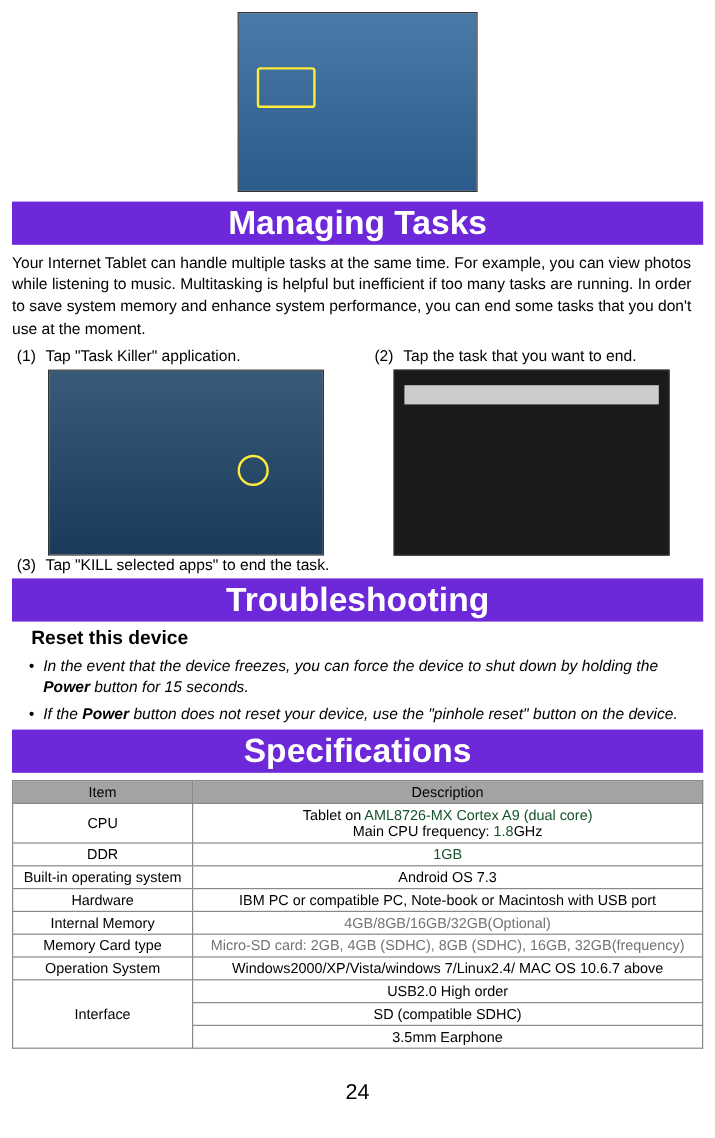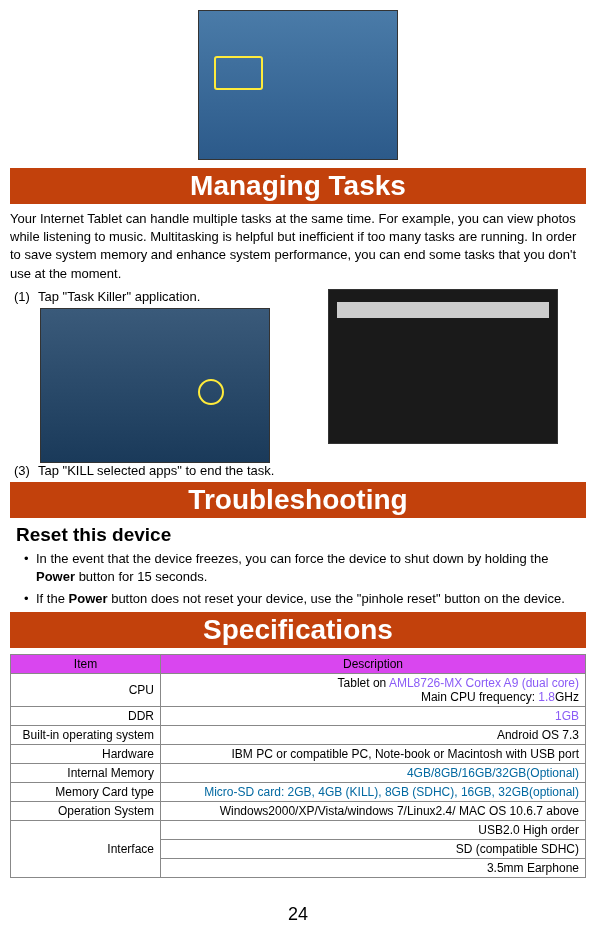--- a/index.html
+++ b/index.html
@@ -23,21 +23,21 @@
       content: "";
       position: absolute;
       left: 15px;
       top: 45px;
       width: 45px;
       height: 30px;
       border: 2px solid #ffeb3b;
       border-radius: 3px;
     }
     .section-header {
-      background: #c2410c;
+      background: #6d28d9;
       color: #fff;
       font-size: 28px;
       font-weight: bold;
       text-align: center;
       padding: 2px 0;
       margin: 4px 0 6px;
     }
     .intro {
       margin-bottom: 6px;
       line-height: 1.4;
@@ -87,50 +87,51 @@
       content: "";
       position: absolute;
       top: 12px;
       left: 8px;
       right: 8px;
       height: 16px;
       background: #ccc;
     }
     .subheading {
       font-weight: bold;
-      font-size: 19px;
-      margin: 6px 6px 4px;
+      font-size: 16px;
+      margin: 6px 16px 4px;
     }
     .bullet {
       padding-left: 26px;
       margin-bottom: 4px;
       line-height: 1.4;
       position: relative;
+      font-style: italic;
     }
     .bullet::before {
       content: "• ";
       position: absolute;
       left: 14px;
     }
     .bold { font-weight: bold; }
-    .red { color: #8b5cf6; }
-    .blue { color: #0369a1; }
+    .red { color: #14532d; }
+    .blue { color: #737373; }
     table {
       width: 100%;
       border-collapse: collapse;
       margin-top: 6px;
       font-size: 12px;
     }
     th, td {
       border: 1px solid #888;
       padding: 2px 6px;
-      text-align: right;
+      text-align: center;
     }
     th {
-      background: #d946ef;
+      background: #a3a3a3;
       font-weight: normal;
       text-align: center;
     }
     td.item-col { width: 150px; }
     .page-num {
       text-align: center;
       margin-top: 26px;
       font-size: 18px;
     }
   </style>
@@ -144,20 +145,23 @@
 <p class="intro">Your Internet Tablet can handle multiple tasks at the same time. For example, you can view photos while listening to music. Multitasking is helpful but inefficient if too many tasks are running. In order to save system memory and enhance system performance, you can end some tasks that you don't use at the moment.</p>
 
 <div class="steps-row">
   <div class="step-col">
     <div class="step-text">
       <span class="step-num">(1)</span><span>Tap "Task Killer" application.</span>
     </div>
     <div class="sshot-taskkiller"></div>
   </div>
   <div class="step-col">
+    <div class="step-text">
+      <span class="step-num">(2)</span><span>Tap the task that you want to end.</span>
+    </div>
     <div class="sshot-killapps"></div>
   </div>
 </div>
 
 <div class="step-text">
   <span class="step-num">(3)</span><span>Tap "KILL selected apps" to end the task.</span>
 </div>
 
 <div class="section-header">Troubleshooting</div>
 
@@ -196,21 +200,21 @@
   <tr>
     <td class="item-col">Hardware</td>
     <td>IBM PC or compatible PC, Note-book or Macintosh with USB port</td>
   </tr>
   <tr>
     <td class="item-col">Internal Memory</td>
     <td class="blue">4GB/8GB/16GB/32GB(Optional)</td>
   </tr>
   <tr>
     <td class="item-col">Memory Card type</td>
-    <td class="blue">Micro-SD card: 2GB, 4GB (KILL), 8GB (SDHC), 16GB, 32GB(optional)</td>
+    <td class="blue">Micro-SD card: 2GB, 4GB (SDHC), 8GB (SDHC), 16GB, 32GB(frequency)</td>
   </tr>
   <tr>
     <td class="item-col">Operation System</td>
     <td>Windows2000/XP/Vista/windows 7/Linux2.4/ MAC OS 10.6.7 above</td>
   </tr>
   <tr>
     <td class="item-col" rowspan="3">Interface</td>
     <td>USB2.0 High order</td>
   </tr>
   <tr>

